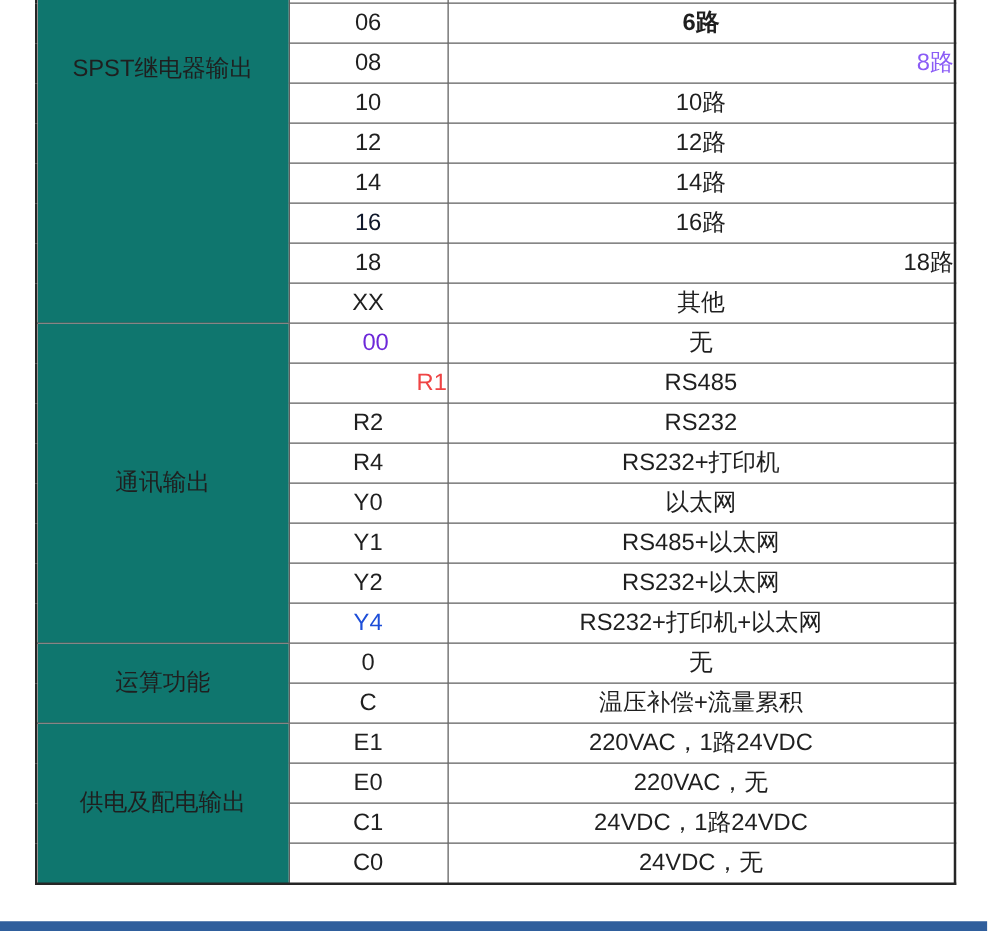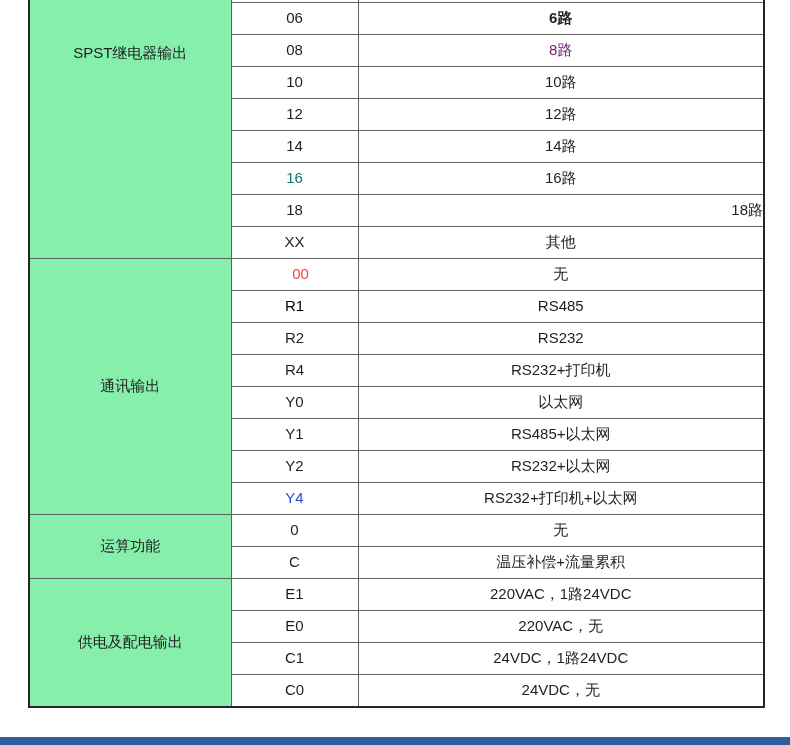--- a/index.html
+++ b/index.html
@@ -22,34 +22,34 @@
     width: 735px;
     border-collapse: collapse;
     table-layout: fixed;
     border: 2px solid #262626;
     border-top: none;
   }
   table.spec td {
     border: 1px solid #5f5f5f;
     text-align: center;
     vertical-align: middle;
-    font-size: 15px;
+    font-size: 19px;
     color: #1f1f1f;
     padding: 0;
     height: 31px;
     line-height: 1.25;
     overflow: hidden;
     white-space: nowrap;
   }
   table.spec tr.spacer-row td {
     height: 2px;
     border-top: none;
   }
   table.spec td.cat {
-    background: #86efac;
+    background: #0f766e;
   }
   table.spec td.cat-top {
     vertical-align: top;
     padding-top: 44px;
   }
   .bottom-bar {
     position: absolute;
     left: 0;
     top: 737px;
     width: 790px;
@@ -71,53 +71,53 @@
           <td rowspan="9" class="cat cat-top" style="border-color: rgb(95, 95, 95); color: rgb(31, 31, 31);">SPST继电器输出</td>
           <td class="spacer" style="border-color: rgb(95, 95, 95); color: rgb(31, 31, 31);"></td>
           <td class="spacer" style="border-color: rgb(95, 95, 95); color: rgb(31, 31, 31);"></td>
         </tr>
         <tr>
           <td class="code" style="border-color: rgb(95, 95, 95); color: rgb(31, 31, 31);">06</td>
           <td class="desc" style="border-color: rgb(95, 95, 95); color: rgb(31, 31, 31); font-weight: bold;">6路</td>
         </tr>
         <tr>
           <td class="code" style="border-color: rgb(95, 95, 95); color: rgb(31, 31, 31);">08</td>
-          <td class="desc" style="border-color: rgb(95, 95, 95); color: #701a75;">8路</td>
+          <td class="desc" style="border-color: rgb(95, 95, 95); color: #8b5cf6; text-align: right;">8路</td>
         </tr>
         <tr>
           <td class="code" style="border-color: rgb(95, 95, 95); color: rgb(31, 31, 31);">10</td>
           <td class="desc" style="border-color: rgb(95, 95, 95); color: rgb(31, 31, 31);">10路</td>
         </tr>
         <tr>
           <td class="code" style="border-color: rgb(95, 95, 95); color: rgb(31, 31, 31);">12</td>
           <td class="desc" style="border-color: rgb(95, 95, 95); color: rgb(31, 31, 31); margin-top: 44px;">12路</td>
         </tr>
         <tr>
           <td class="code" style="border-color: rgb(95, 95, 95); color: rgb(31, 31, 31); margin-left: 11px;">14</td>
           <td class="desc" style="border-color: rgb(95, 95, 95); color: rgb(31, 31, 31);">14路</td>
         </tr>
         <tr>
-          <td class="code" style="border-color: rgb(95, 95, 95); color: #0f766e;">16</td>
+          <td class="code" style="border-color: rgb(95, 95, 95); color: #0f172a;">16</td>
           <td class="desc" style="border-color: rgb(95, 95, 95); color: rgb(31, 31, 31);">16路</td>
         </tr>
         <tr>
           <td class="code" style="border-color: rgb(95, 95, 95); color: rgb(31, 31, 31);">18</td>
           <td class="desc" style="border-color: rgb(95, 95, 95); color: rgb(31, 31, 31); text-align: right;">18路</td>
         </tr>
         <tr>
           <td class="code" style="border-color: rgb(95, 95, 95); color: rgb(31, 31, 31);">XX</td>
           <td class="desc" style="border-color: rgb(95, 95, 95); color: rgb(31, 31, 31);">其他</td>
         </tr>
         <tr>
           <td rowspan="8" class="cat" style="border-color: rgb(95, 95, 95); color: rgb(31, 31, 31);">通讯输出</td>
-          <td class="code" style="border-color: rgb(95, 95, 95); color: #ef4444; padding-left: 12px;">00</td>
+          <td class="code" style="border-color: rgb(95, 95, 95); color: #6d28d9; padding-left: 12px;">00</td>
           <td class="desc" style="border-color: rgb(95, 95, 95); color: rgb(31, 31, 31);">无</td>
         </tr>
         <tr>
-          <td class="code" style="border-color: rgb(95, 95, 95); color: #000000;">R1</td>
+          <td class="code" style="border-color: rgb(95, 95, 95); color: #ef4444; text-align: right;">R1</td>
           <td class="desc" style="border-color: rgb(95, 95, 95); color: rgb(31, 31, 31);">RS485</td>
         </tr>
         <tr>
           <td class="code" style="border-color: rgb(95, 95, 95); color: rgb(31, 31, 31);">R2</td>
           <td class="desc" style="border-color: rgb(95, 95, 95); color: rgb(31, 31, 31);">RS232</td>
         </tr>
         <tr>
           <td class="code" style="border-color: rgb(95, 95, 95); color: rgb(31, 31, 31);">R4</td>
           <td class="desc" style="border-color: rgb(95, 95, 95); color: rgb(31, 31, 31);">RS232+打印机</td>
         </tr>

